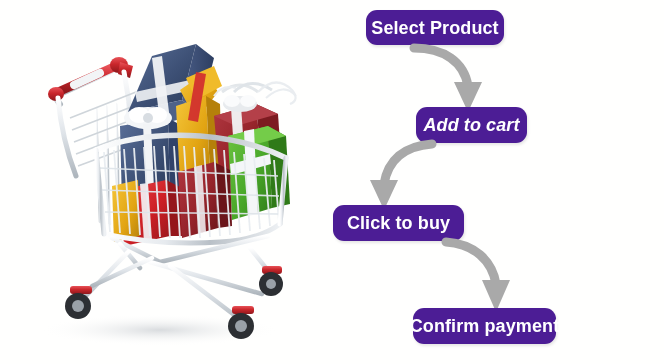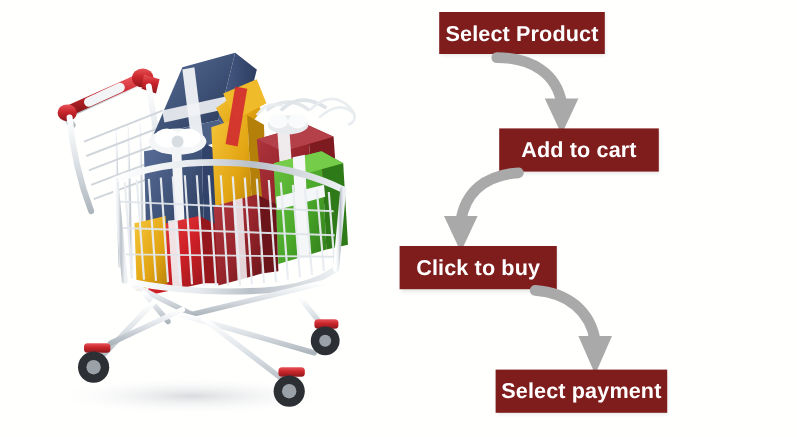--- a/index.html
+++ b/index.html
@@ -34,38 +34,38 @@
     top: 336px;
     font-size: 7px;
     letter-spacing: 1px;
     color: #f2f2f2;
     user-select: none;
   }
 
   
   .flow-box {
     position: absolute;
-    background: #7f1d1d;
+    background: #4c1d95;
     color: #ffffff;
-    border-radius: 0;
+    border-radius: 11px;
     display: flex;
     align-items: center;
     justify-content: center;
     font-family: "Liberation Sans", sans-serif;
     font-weight: bold;
     font-size: 18px;
     letter-spacing: 0.1px;
     line-height: 1;
     box-shadow: 1px 2px 3px rgba(0,0,0,0.10);
     white-space: nowrap;
     box-sizing: border-box;
   }
 
   #box-select-product { left: 366px; top: 10px;  width: 138px; height: 35px; }
-  #box-add-to-cart    { left: 416px; top: 107px; width: 133px; height: 36px; }
+  #box-add-to-cart    { left: 416px; top: 107px; width: 111px; height: 36px; font-style: italic; }
   #box-click-to-buy   { left: 333px; top: 205px; width: 131px; height: 36px; }
   #box-confirm-pay    { left: 413px; top: 308px; width: 143px; height: 36px; }
 
   
   .arrow {
     position: absolute;
   }
   .arrow svg { display: block; }
 
   #arrow-1 { left: 408px; top: 40px;  width: 92px; height: 74px; }
@@ -321,15 +321,15 @@
 
   <div class="flow-box" id="box-click-to-buy">Click to buy</div>
 
   <div class="arrow" id="arrow-3">
     <svg width="92" height="78" viewBox="0 0 92 78" xmlns="http://www.w3.org/2000/svg">
       <path d="M8 6 C36 8 54 24 58 48" stroke="#a9a9a9" stroke-width="9" fill="none" stroke-linecap="round"></path>
       <path d="M44 44 L58 76 L72 44 Z" fill="#a9a9a9"></path>
     </svg>
   </div>
 
-  <div class="flow-box" id="box-confirm-pay">Select payment</div>
+  <div class="flow-box" id="box-confirm-pay">Confirm payment</div>
 
 </div>
 
 </body></html>

